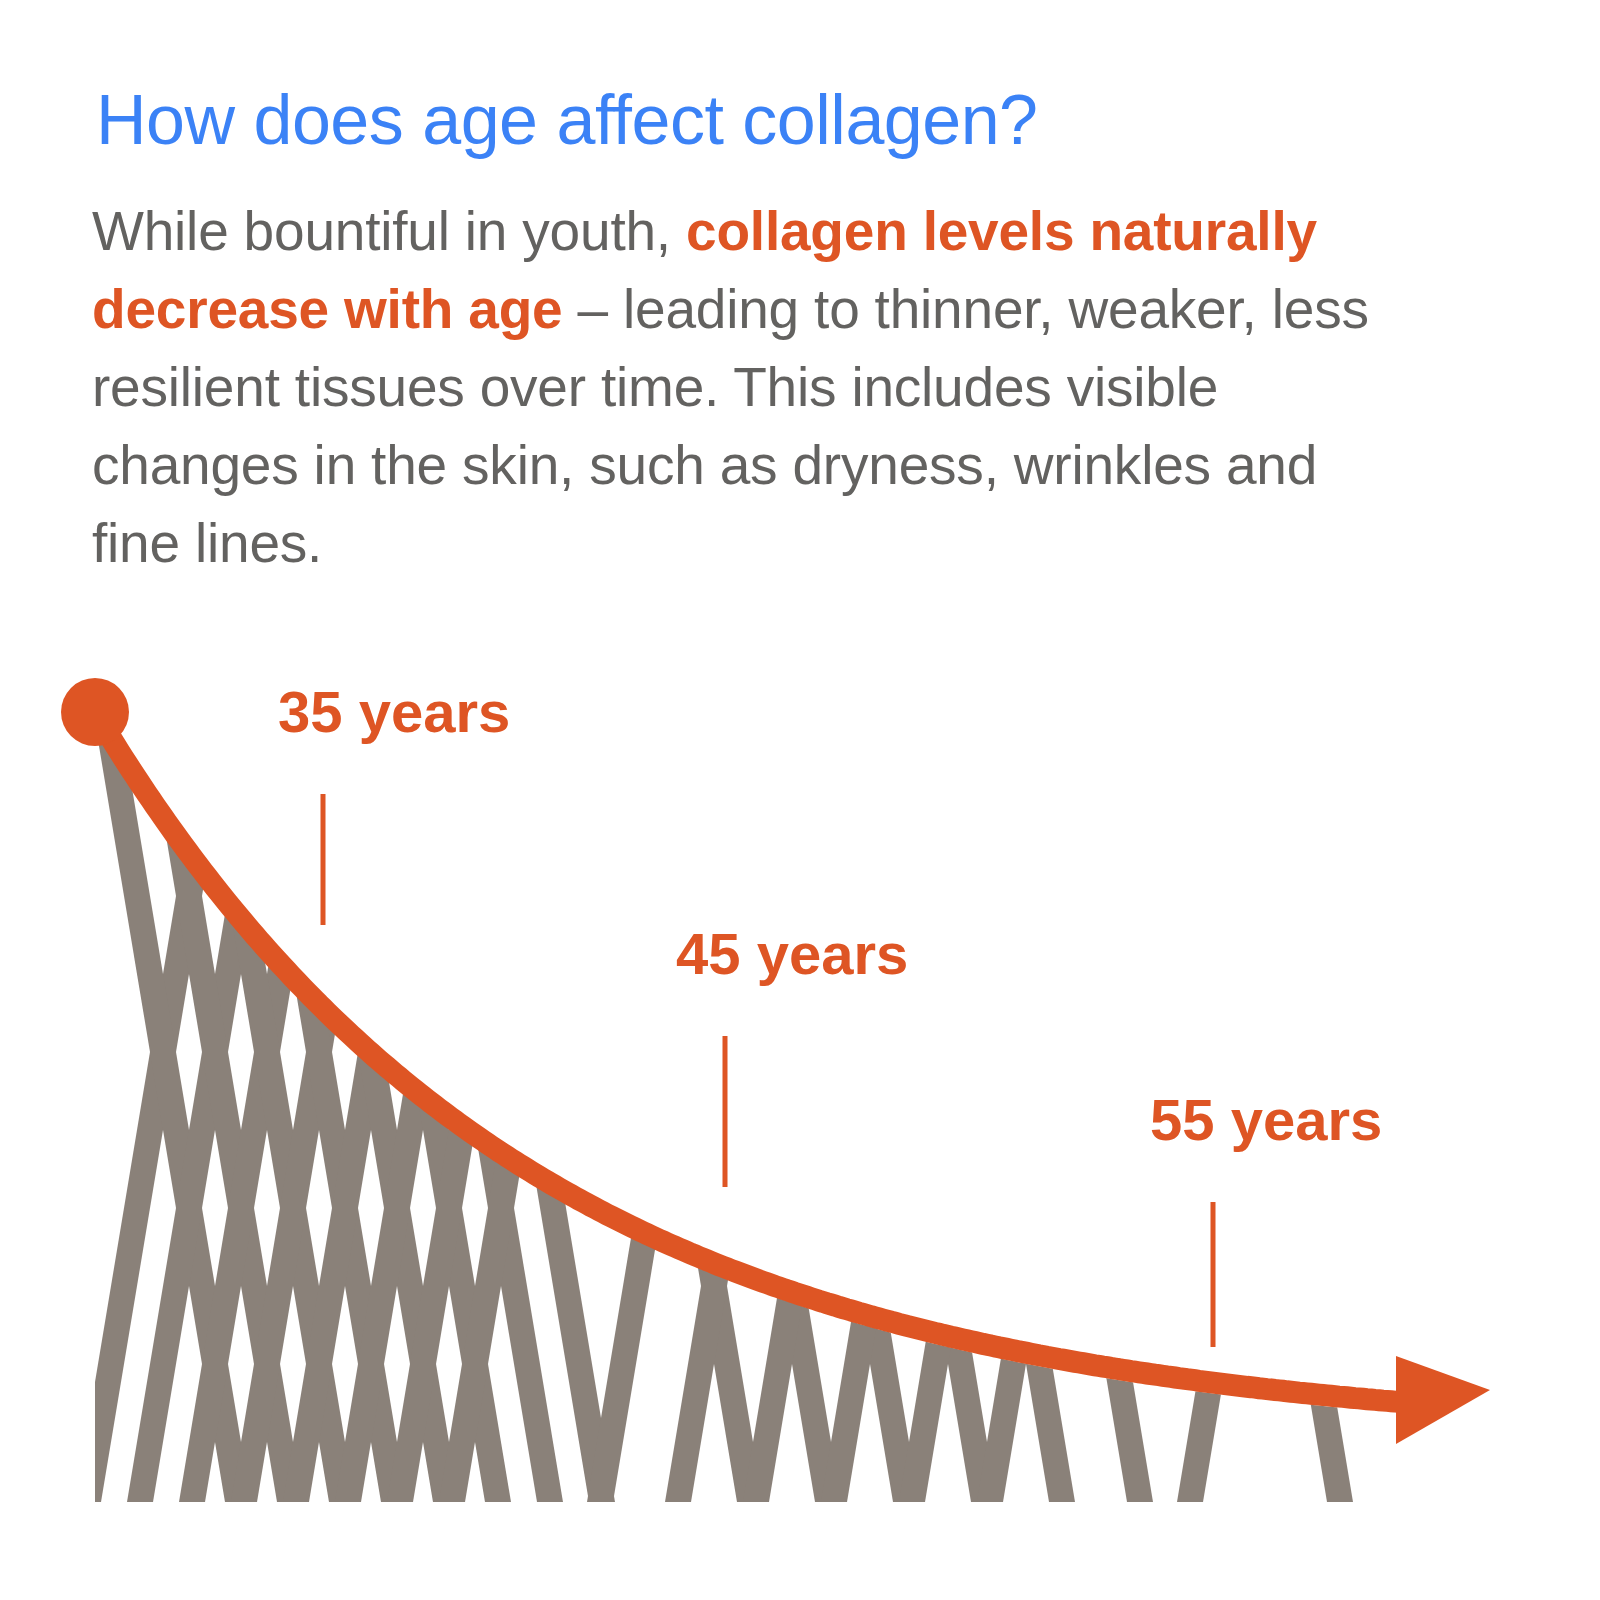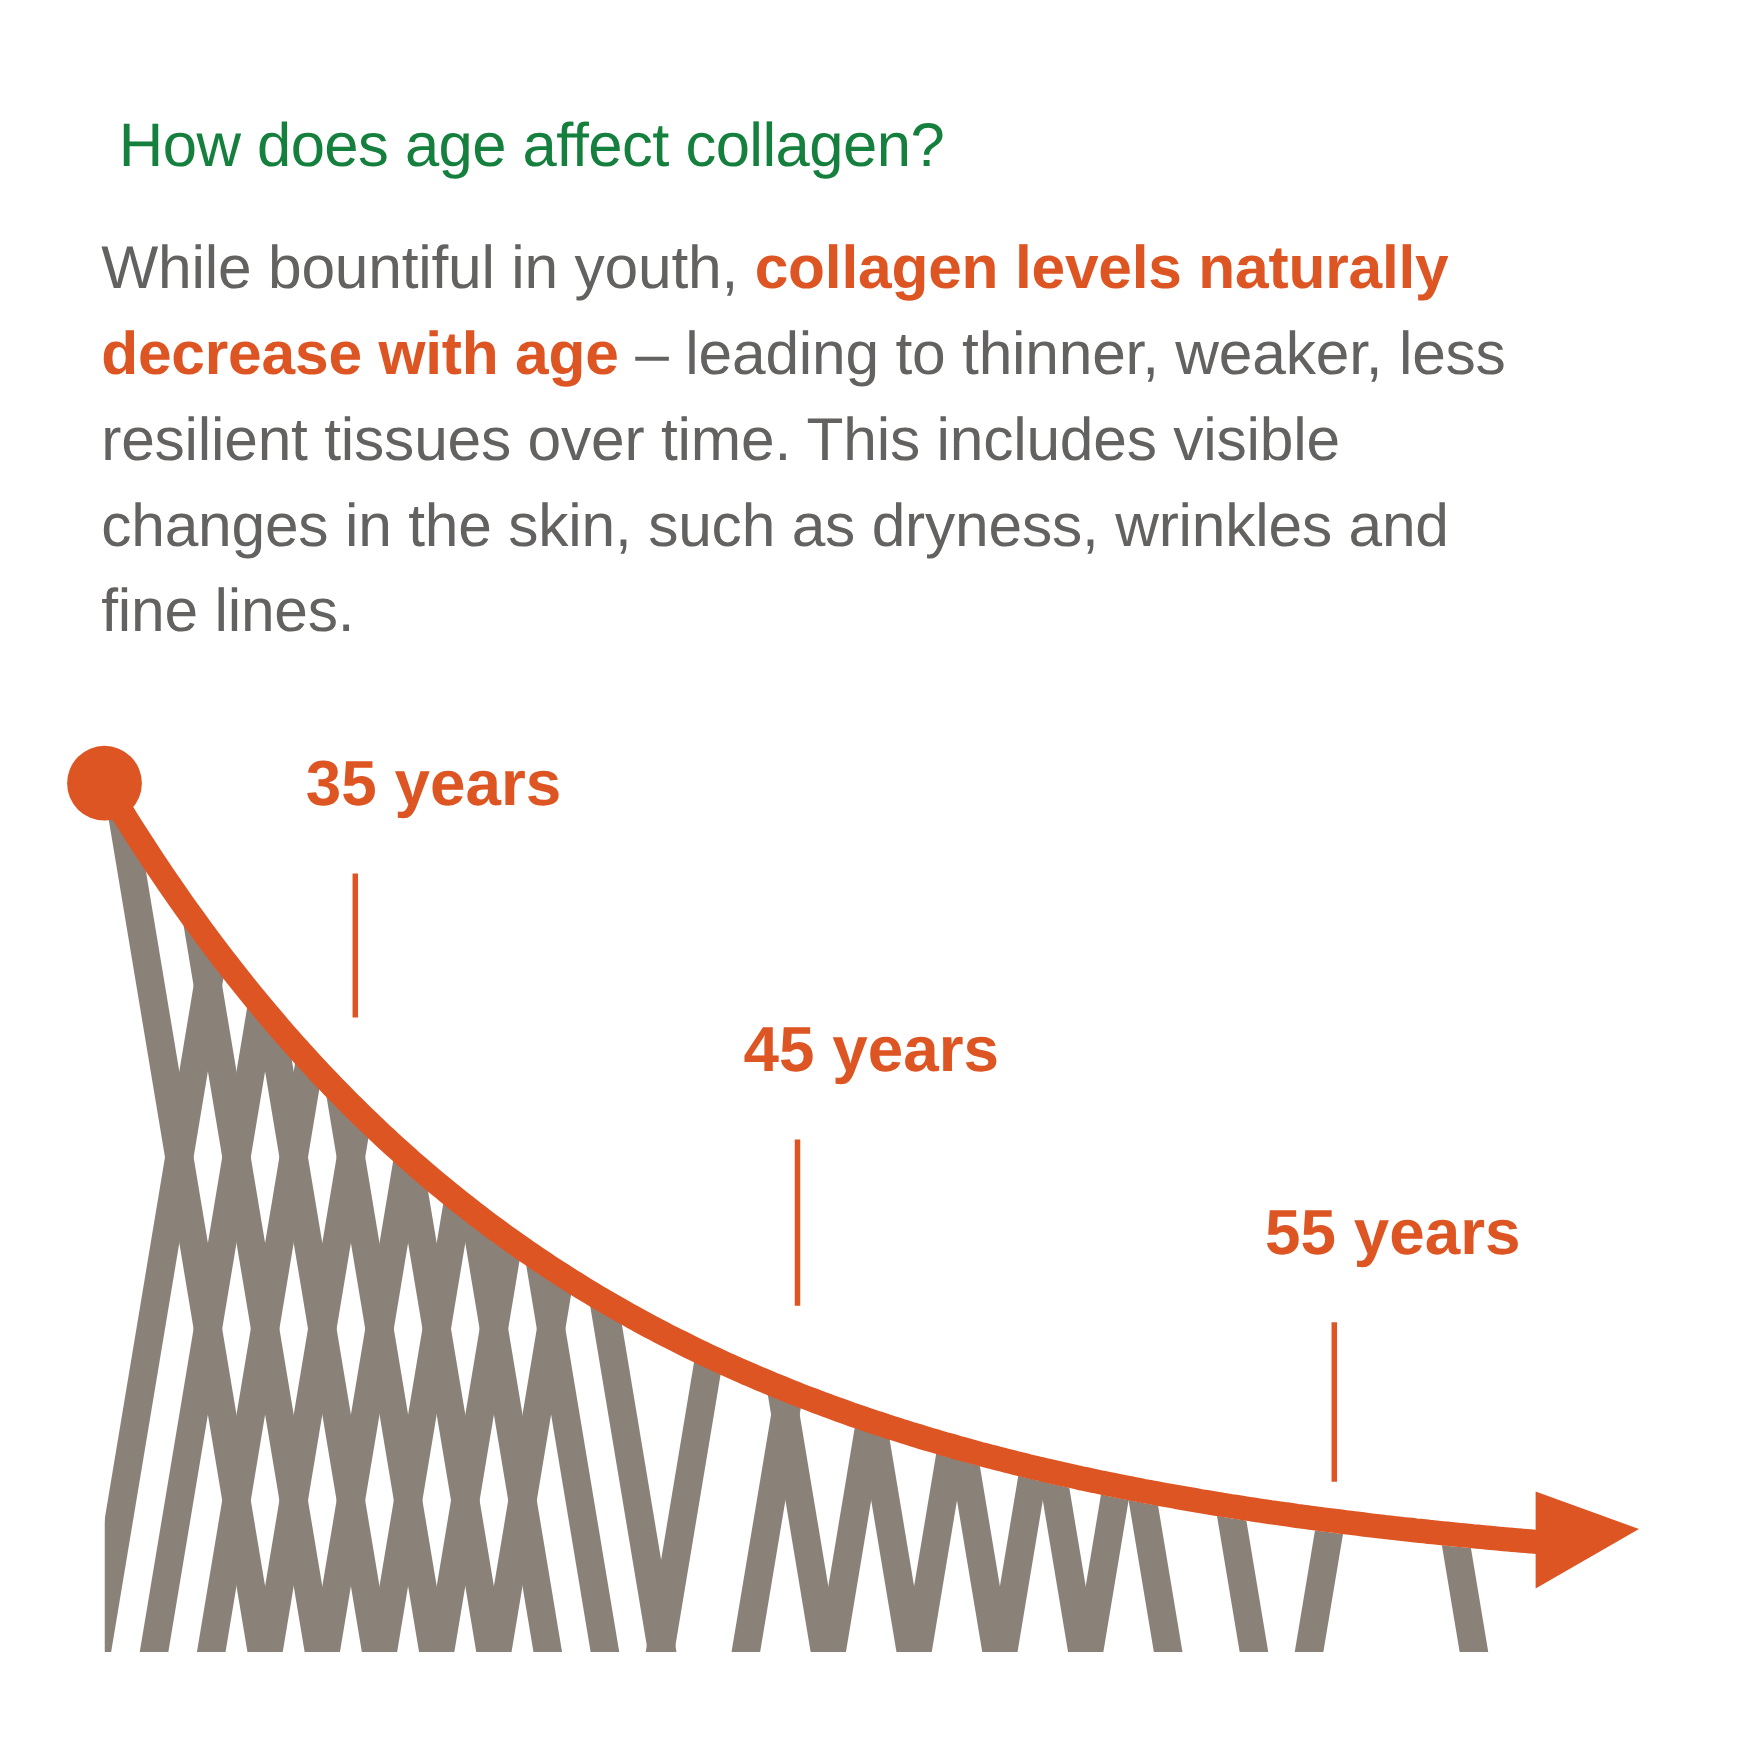--- a/index.html
+++ b/index.html
@@ -17,26 +17,26 @@
     background: #ffffff;
     overflow: hidden;
   }
   .text-block {
     position: absolute;
     left: 92px;
     top: 68px;
     width: 1400px;
   }
   h1.title {
-    margin: 16px;
+    margin: 4px;
     font-family: "Liberation Sans", sans-serif;
     font-weight: 400;
-    font-size: 56px;
+    font-size: 70px;
     line-height: 96px;
-    color: #15803d;
+    color: #3b82f6;
     letter-spacing: -0.5px;
   }
   p.body-copy {
     margin: 24px 0 0 0;
     font-family: Liberation Sans, sans-serif;
     font-weight: 400;
     font-size: 55px;
     line-height: 78px;
     color: #636260;
     max-width: 1290px;

